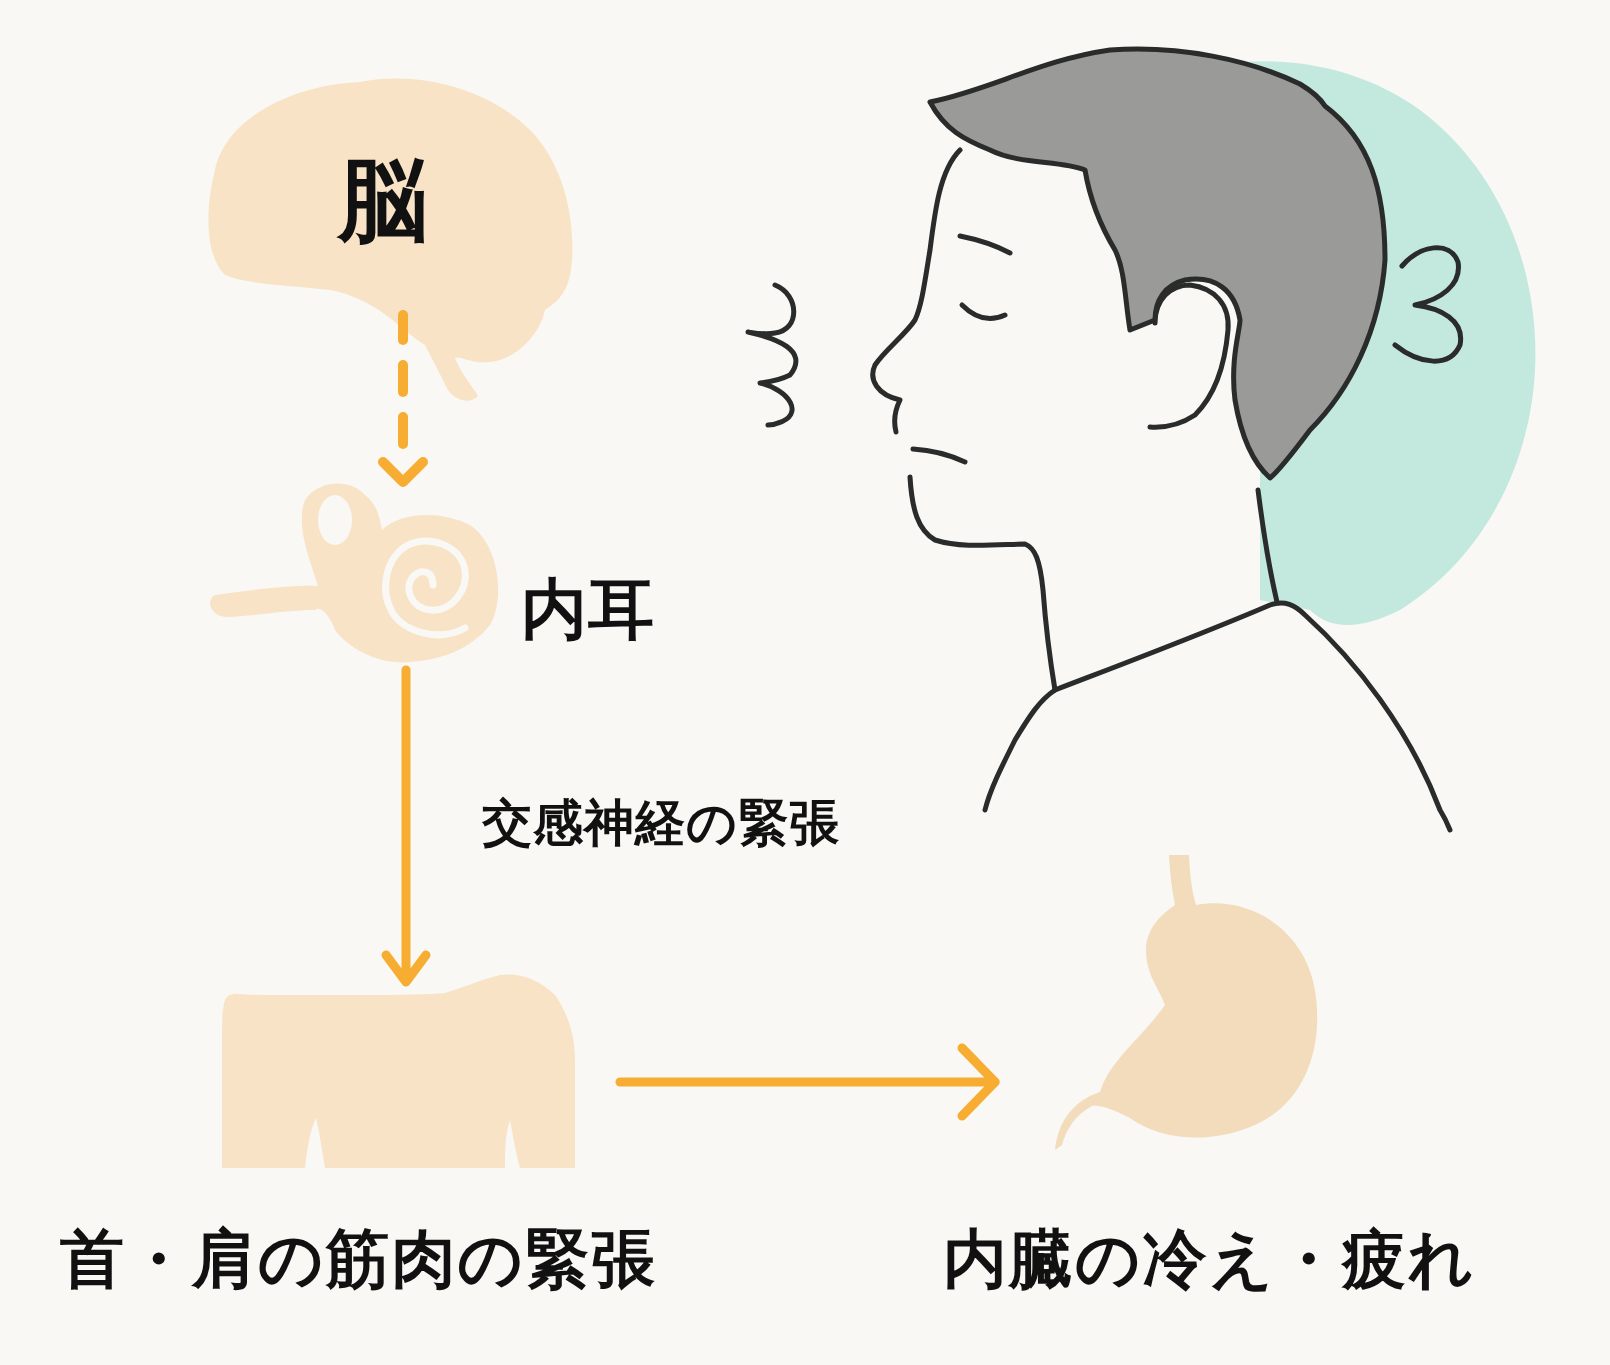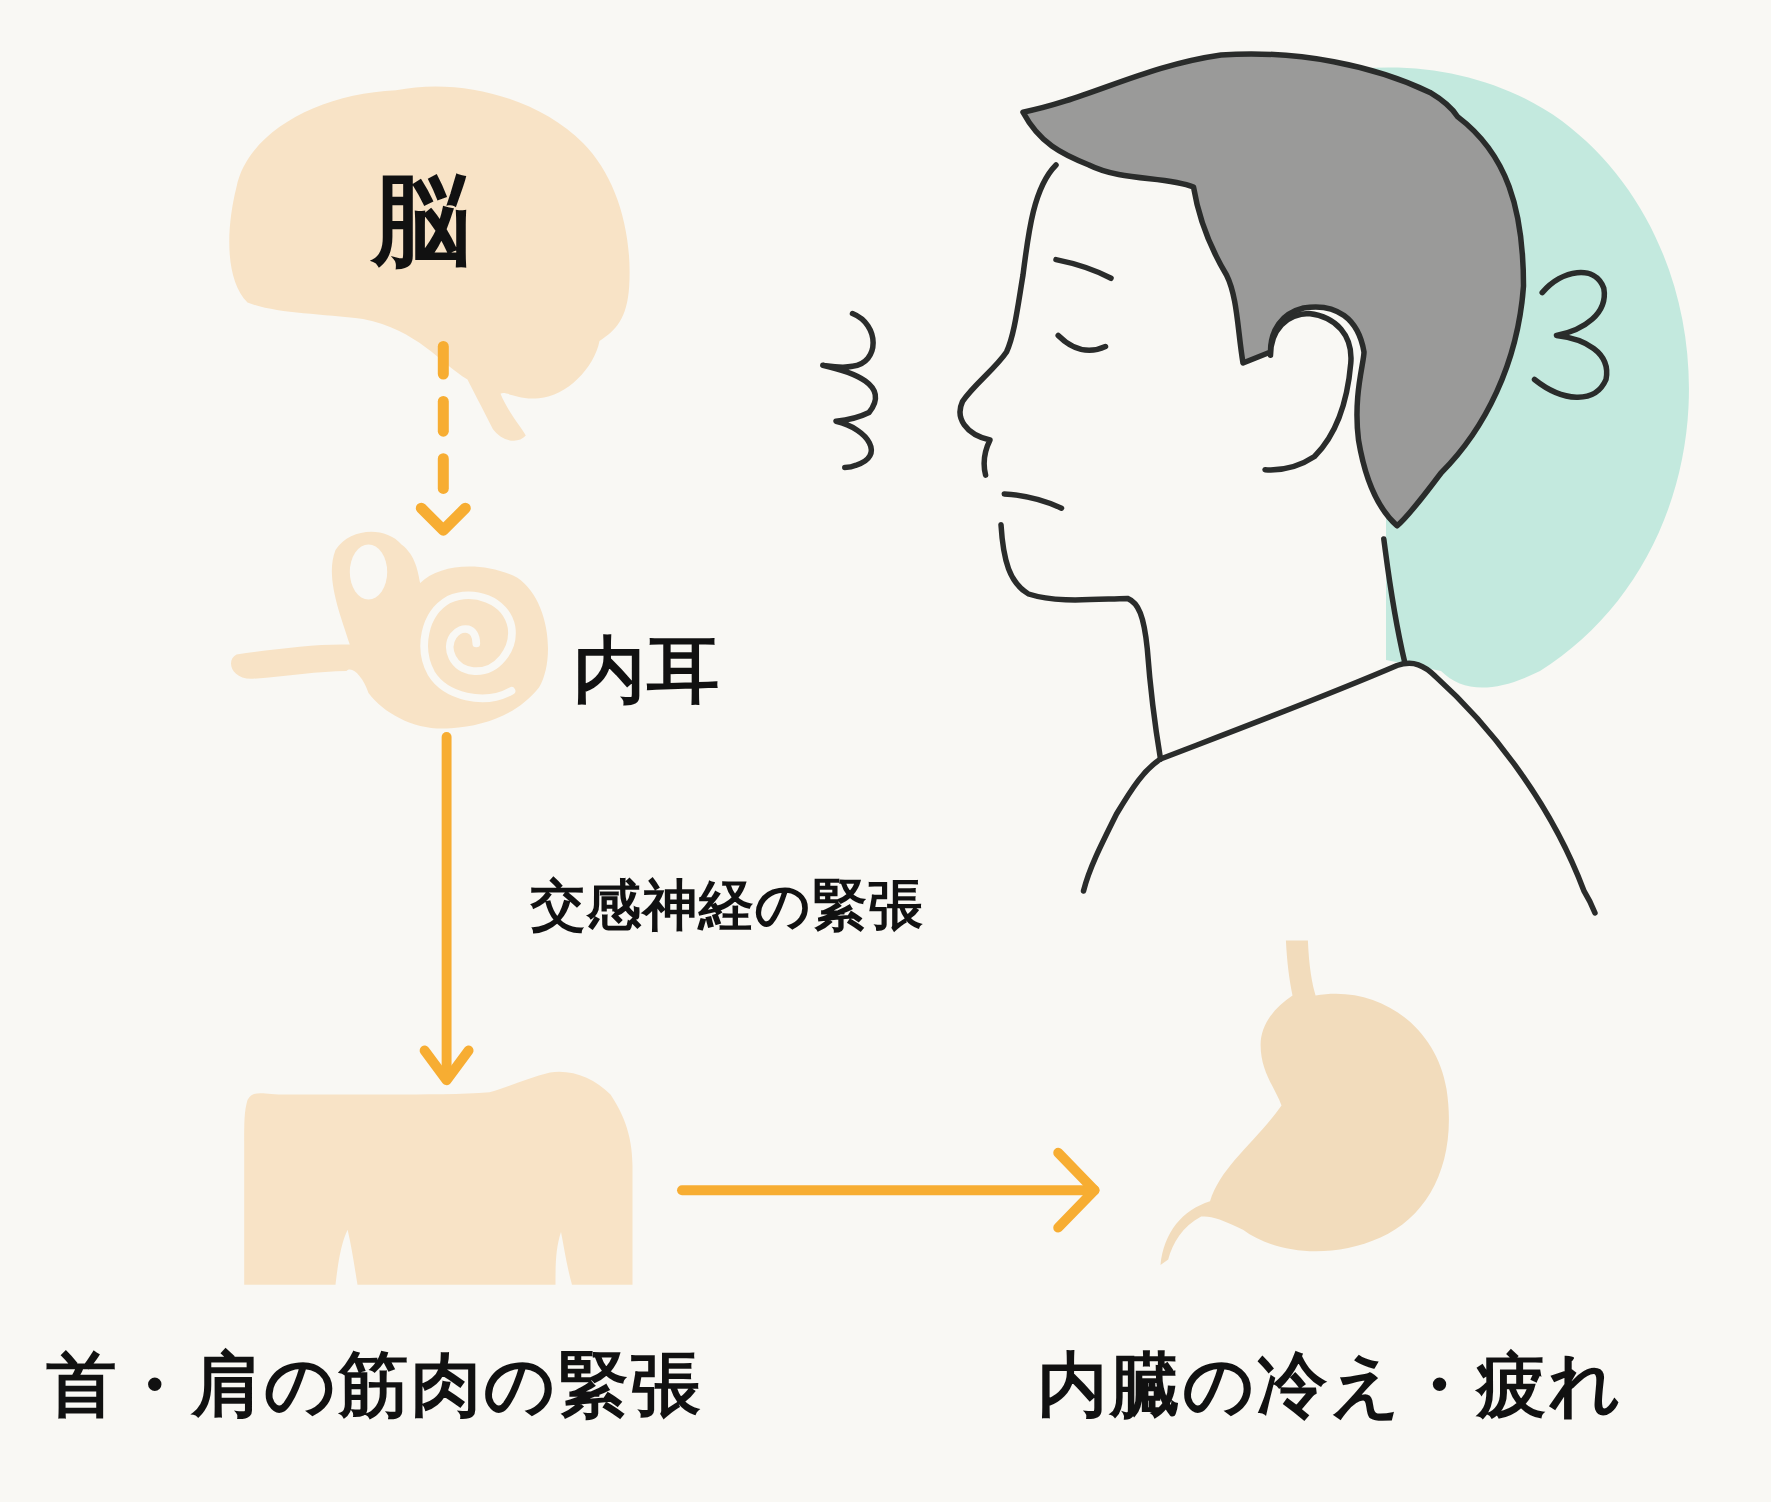--- a/index.html
+++ b/index.html
@@ -10,21 +10,21 @@
   }
   .layer { position:absolute; left:0; top:0; width:1610px; height:1365px; }
   .label {
     position:absolute; color:#111; font-weight:bold; white-space:nowrap;
     font-family:"DejaVu Sans","Liberation Sans",sans-serif;
     letter-spacing:1px;
   }
   #lbl-brain   { left:338px; top:140px; font-size:90px; }
   #lbl-inner   { left:521px; top:565px; font-size:66px; }
   #lbl-symp    { left:470px; top:790px; font-size:50px;margin-left:12px; }
-  #lbl-neck    { left:42px;  top:1216px; font-size:64px; letter-spacing:2px; }
+  #lbl-neck    { left:60px;  top:1216px; font-size:64px; letter-spacing:2px; }
   #lbl-organ   { left:943px; top:1216px; font-size:64px; letter-spacing:2px;font-family:Liberation Serif, serif; }
 </style>
 </head>
 <body>
 
 <svg class="layer" viewBox="0 0 1610 1365" xmlns="http://www.w3.org/2000/svg">
 
   <path d="M1090,110 C1200,45 1330,45 1420,110 C1500,170 1540,270 1535,370 C1530,470 1480,560 1400,610 C1360,630 1330,630 1310,610 L1260,600 L1260,110 Z" fill="#c3e9de"></path>
 
   <g fill="#f8e3c6">

